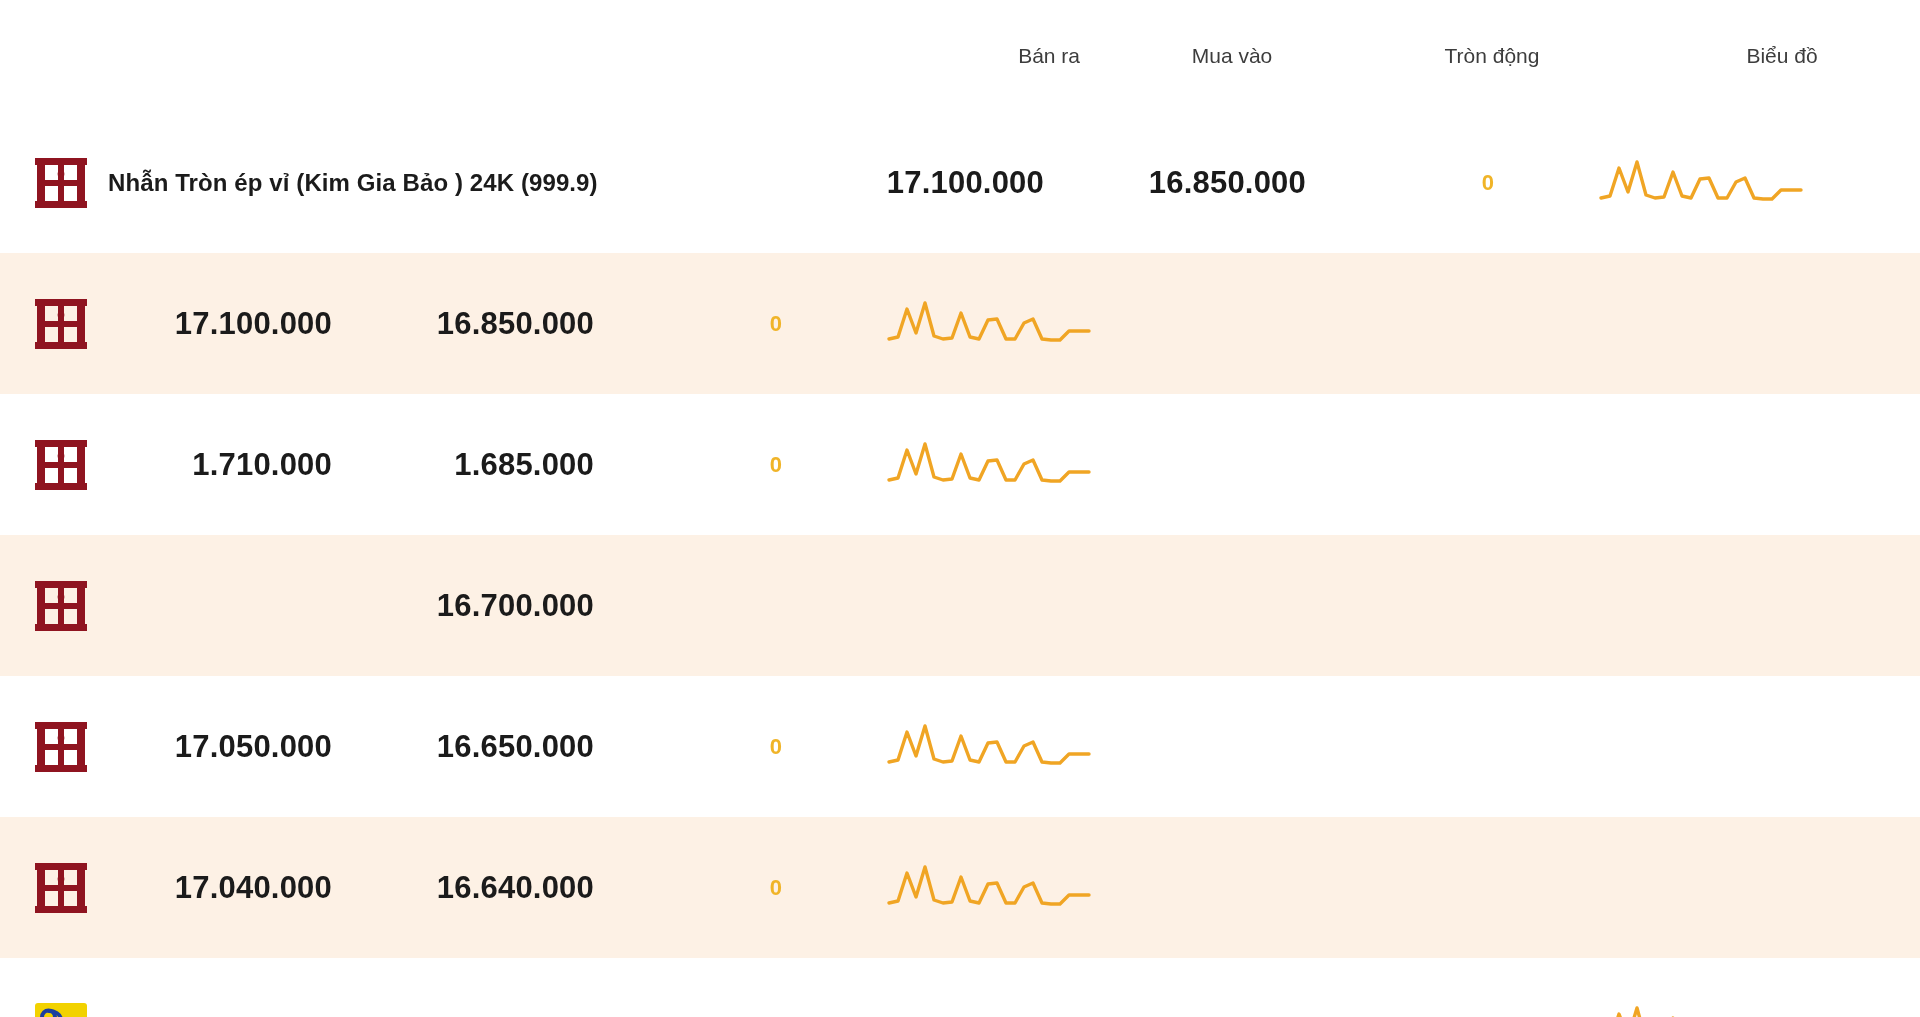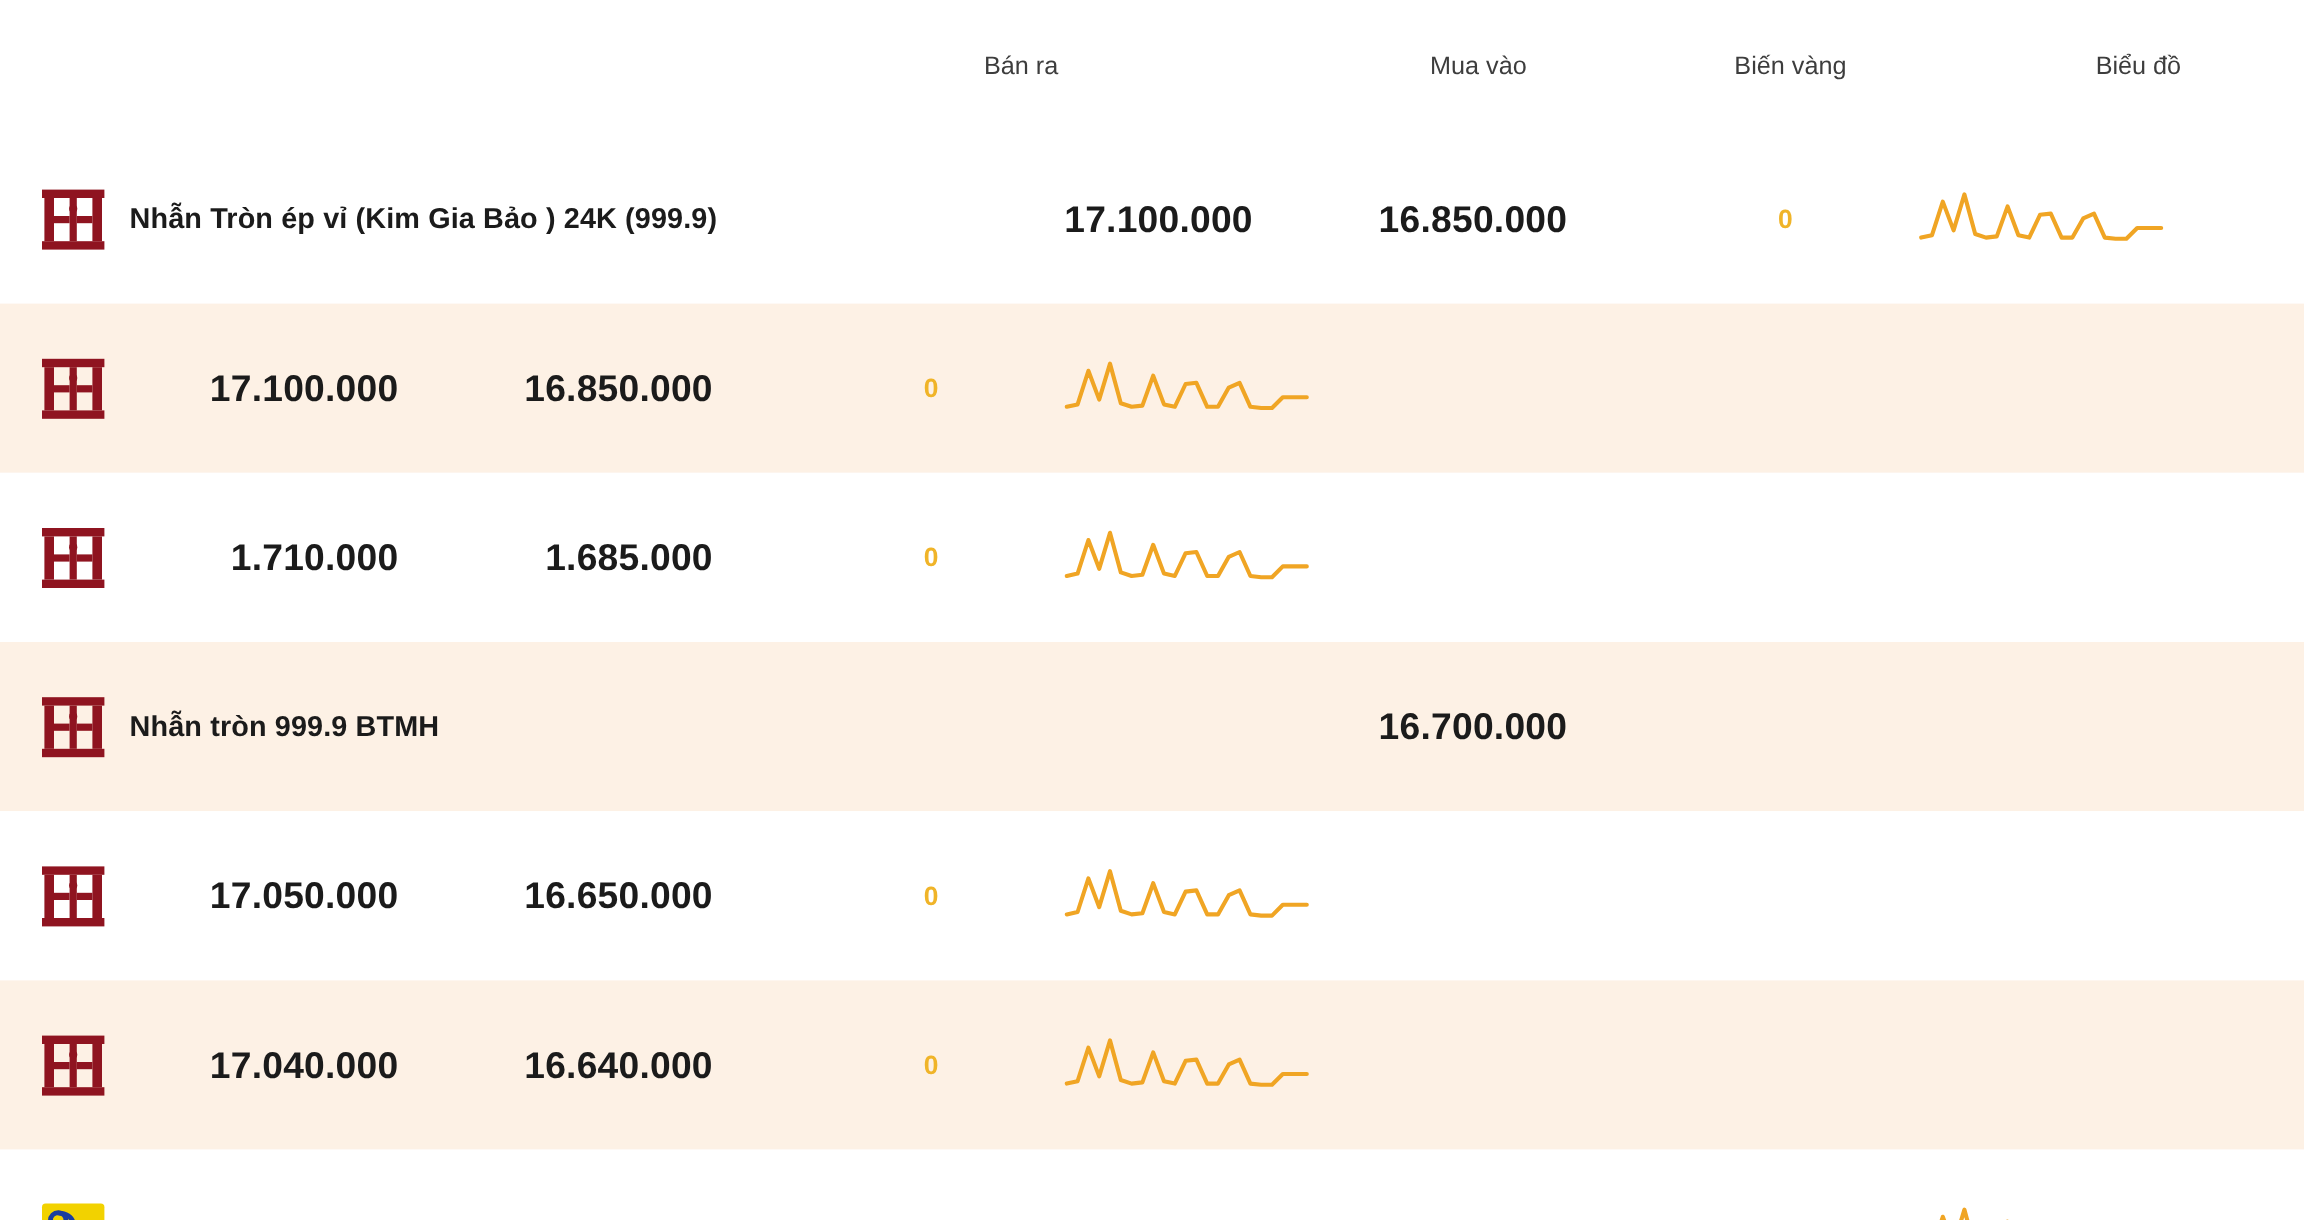--- a/index.html
+++ b/index.html
@@ -38,21 +38,21 @@
   }
 
   
   .col-icon   { width: 108px; flex: 0 0 108px; }
   .col-name   { width: 712px; flex: 0 0 712px; }
   .col-sell   { width: 260px; flex: 0 0 260px; text-align: right; }
   .col-buy    { width: 260px; flex: 0 0 260px; text-align: right; }
   .col-change { width: 220px; flex: 0 0 220px; text-align: right; }
   .col-chart  { width: 300px; flex: 0 0 300px; text-align: center; }
 
-  .thead .col-sell   { text-align: left; padding-right: 22px; }
+  .thead .col-sell   { text-align: right; padding-right: 22px; }
   .thead .col-buy    { text-align: center; padding-right: 20px; }
   .thead .col-change { text-align: center; padding-right: 30px; }
   .thead .col-chart  { text-align: center; padding-right: 26px; }
 
   
   .row {
     display: flex;
     align-items: center;
     min-height: 141px;
     background: #ffffff;
@@ -117,21 +117,21 @@
 </head>
 <body>
 
 <div class="gold-table">
 
   <div class="thead">
     <div class="col-icon"></div>
     <div class="col-name"></div>
     <div class="th col-sell">Bán ra</div>
     <div class="th col-buy">Mua vào</div>
-    <div class="th col-change">Biến vàng</div>
+    <div class="th col-change">Tròn động</div>
     <div class="th col-chart">Biểu đồ</div>
   </div>
 
   <div id="tbody">
       <div class="row">
         <div class="col-icon cell-icon">
   <svg class="brand-mark" viewBox="0 0 56 56" xmlns="http://www.w3.org/2000/svg" aria-hidden="true">
     <rect x="2" y="3" width="52" height="7" fill="#8f1420"></rect>
     <rect x="2" y="46" width="52" height="7" fill="#8f1420"></rect>
     <rect x="4" y="10" width="8" height="36" fill="#8f1420"></rect>
@@ -202,21 +202,20 @@
     <rect x="2" y="3" width="52" height="7" fill="#8f1420"></rect>
     <rect x="2" y="46" width="52" height="7" fill="#8f1420"></rect>
     <rect x="4" y="10" width="8" height="36" fill="#8f1420"></rect>
     <rect x="44" y="10" width="8" height="36" fill="#8f1420"></rect>
     <rect x="25" y="10" width="6" height="36" fill="#8f1420"></rect>
     <rect x="12" y="25" width="13" height="6" fill="#8f1420"></rect>
     <rect x="31" y="25" width="13" height="6" fill="#8f1420"></rect>
     <circle cx="28" cy="19" r="3.4" fill="#8f1420"></circle>
   </svg>
 </div>
-        <div class="col-name name">Nhẫn tròn 999.9 BTMH</div>
         <div class="col-sell num"></div>
         <div class="col-buy num">16.700.000</div>
         <div class="col-change change"></div>
         <div class="col-chart chart-cell"></div>
       </div>
       <div class="row">
         <div class="col-icon cell-icon">
   <svg class="brand-mark" viewBox="0 0 56 56" xmlns="http://www.w3.org/2000/svg" aria-hidden="true">
     <rect x="2" y="3" width="52" height="7" fill="#8f1420"></rect>
     <rect x="2" y="46" width="52" height="7" fill="#8f1420"></rect>

